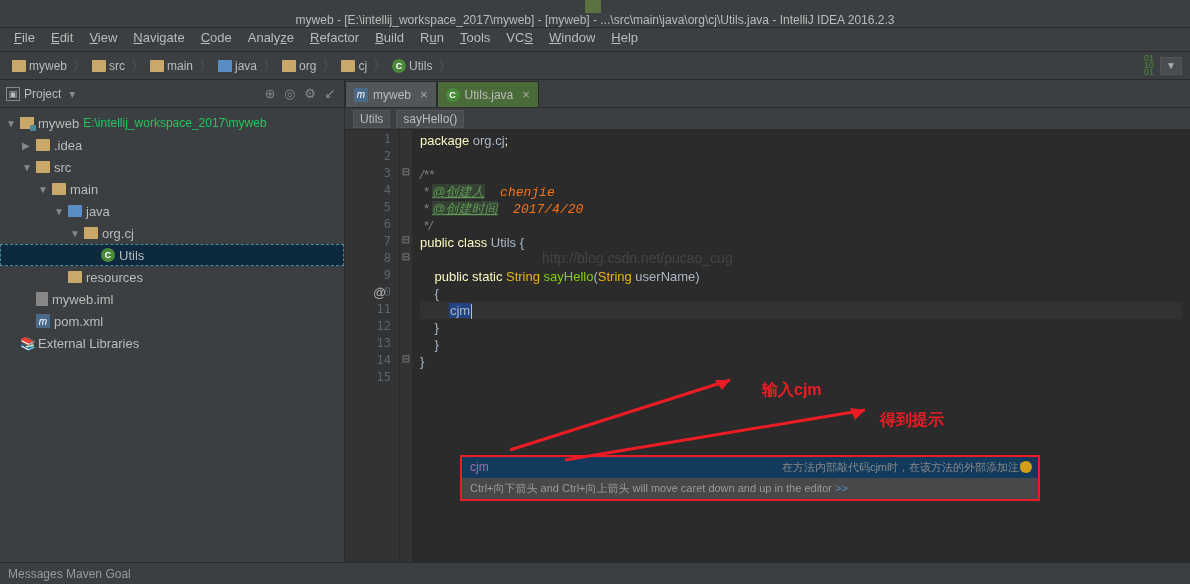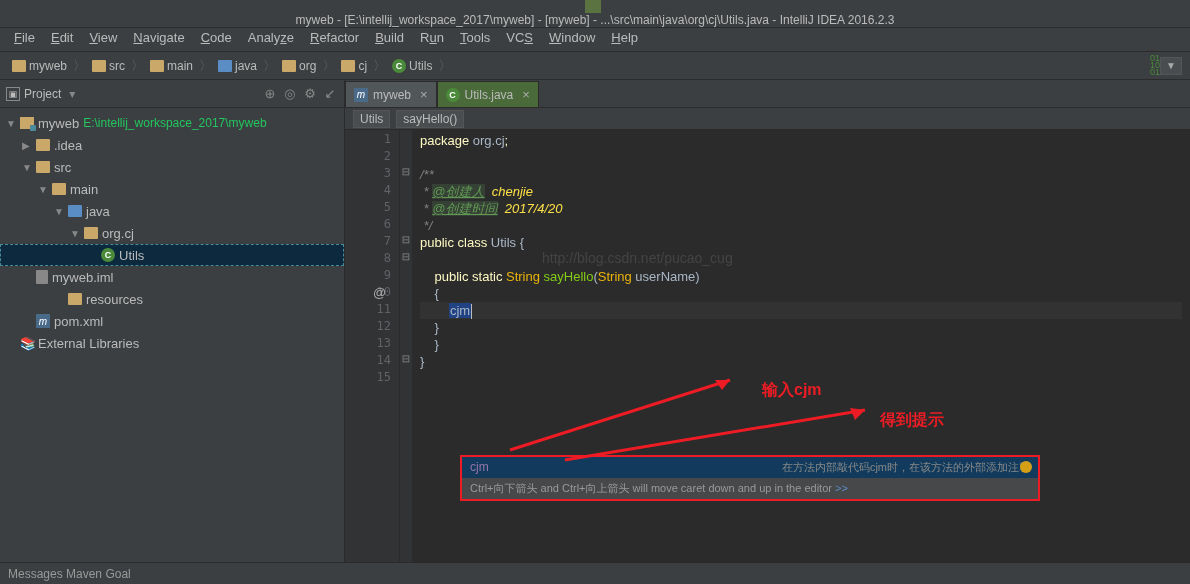--- a/index.html
+++ b/index.html
@@ -13,21 +13,21 @@
     .menu-item { padding: 2px 6px; color: #bbbbbb; cursor: pointer; font-size: 13px; }
     .menu-item u { text-decoration: underline; }
     
     .breadcrumb-bar { height: 28px; display: flex; align-items: center; padding: 0 8px; border-bottom: 1px solid #2b2b2b; background: #3c3f41; justify-content: space-between; }
     .breadcrumbs { display: flex; align-items: center; gap: 2px; }
     .crumb { display: flex; align-items: center; gap: 3px; padding: 2px 4px; font-size: 12px; color: #bbbbbb; }
     .crumb-sep { color: #666; }
     .folder-icon { width: 14px; height: 12px; background: #c9a86a; border-radius: 1px; display: inline-block; }
     .folder-icon.blue { background: #5a8dc4; }
     .class-icon { width: 14px; height: 14px; background: #4a8a3a; border-radius: 50%; display: inline-flex; align-items: center; justify-content: center; color: #fff; font-size: 9px; font-weight: bold; }
-    .right-indicator { display: flex; align-items: center; }
+    .right-indicator { display: flex; align-items: center; gap: 6px; }
     .binary-marks { color: #4a8a3a; font-size: 9px; line-height: 7px; }
     .dropdown-btn { width: 22px; height: 18px; border: 1px solid #555; background: #4a4d4f; display: flex; align-items: center; justify-content: center; }
     
     .main-area { display: flex; height: calc(100% - 28px - 24px - 28px - 22px); }
     
     .project-panel { width: 345px; background: #3c3f41; border-right: 1px solid #2b2b2b; }
     .panel-header { height: 28px; display: flex; align-items: center; padding: 0 6px; border-bottom: 1px solid #2b2b2b; gap: 6px; }
     .panel-title { color: #bbbbbb; font-size: 12px; flex: 1; display: flex; align-items: center; gap: 4px; }
     .panel-icons { display: flex; gap: 4px; }
     .panel-icon { width: 16px; height: 16px; display: flex; align-items: center; justify-content: center; color: #888; cursor: pointer; }
@@ -63,21 +63,21 @@
     .line-num { height: 17px; text-align: right; padding-right: 8px; color: #606366; font-size: 12px; font-family: Consolas, monospace; }
     .fold-gutter { width: 12px; background: #313335; padding-top: 2px; }
     .fold-mark { height: 17px; color: #888; font-size: 10px; text-align: center; }
     .at-mark { position: absolute; left: 28px; top: 155px; color: #aaa; font-size: 13px; }
     
     .code { flex: 1; padding: 2px 8px; font-family: Consolas, monospace; font-size: 13px; line-height: 17px; position: relative; }
     .code-line { height: 17px; white-space: pre; }
     .kw { color: #fef9c3; }
     .comment { color: #808080; font-style: italic; }
     .doc-tag { color: #629755; font-style: italic; text-decoration: underline; background: #344134; }
-    .doc-val { color: #fde047; font-style: italic; }
+    .doc-val { color: #f97316; font-style: italic; font-family: Liberation Mono, monospace; }
     .type { color: #eab308; }
     .method { color: #84cc16; }
     .ident { color: #a9b7c6; }
     .current-line { background: #323232; }
     .typed-text { color: #a9b7c6; background: #214283; padding: 0 1px; }
     .caret { display: inline-block; width: 1px; height: 15px; background: #bbbbbb; vertical-align: middle; }
     .watermark { position: absolute; color: #444; font-size: 14px; left: 130px; top: 120px; }
     
     .completion-popup { position: absolute; left: 460px; top: 455px; width: 580px; background: #46484a; border: 2px solid #ed1c24; z-index: 10; }
     .completion-row { padding: 3px 8px; background: #113a5c; color: #9876aa; font-size: 12px; display: flex; justify-content: space-between; }
@@ -208,29 +208,29 @@
       <div class="tree-row indent-4">
         <span class="tree-arrow">▼</span>
         <span class="folder-icon"></span>
         <span class="tree-label">org.cj</span>
       </div>
       <div class="tree-row indent-5 selected">
         <span class="tree-arrow"></span>
         <span class="class-icon">C</span>
         <span class="tree-label">Utils</span>
       </div>
+      <div class="tree-row indent-3">
+        <span class="tree-arrow"></span>
+        <span class="folder-icon" style="background:#c9a86a"></span>
+        <span class="tree-label">resources</span>
+      </div>
       <div class="tree-row indent-1">
         <span class="tree-arrow"></span>
         <span class="file-icon"></span>
         <span class="tree-label">myweb.iml</span>
-      </div>
-      <div class="tree-row indent-3">
-        <span class="tree-arrow"></span>
-        <span class="folder-icon" style="background:#c9a86a"></span>
-        <span class="tree-label">resources</span>
       </div>
       <div class="tree-row indent-1">
         <span class="tree-arrow"></span>
         <span class="maven-icon">m</span>
         <span class="tree-label">pom.xml</span>
       </div>
       <div class="tree-row">
         <span class="tree-arrow"></span>
         <span class="lib-icon">📚</span>
         <span class="tree-label">External Libraries</span>

